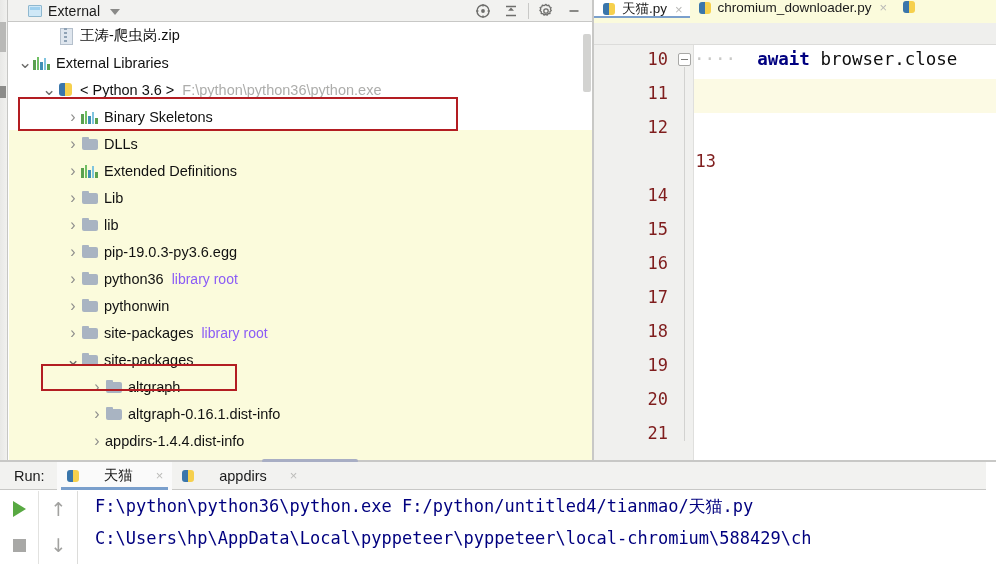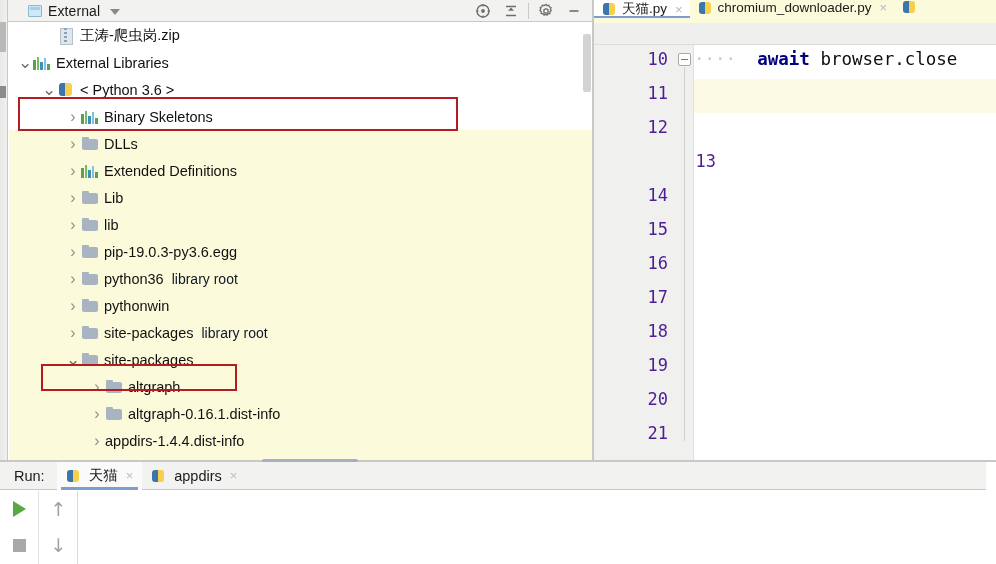--- a/index.html
+++ b/index.html
@@ -125,21 +125,21 @@
   
   .ico-bars { display: flex; align-items: flex-end; gap: 1px; height: 15px; }
   .ico-bars i { display: block; width: 2.5px; border-radius: 0; }
   .ico-bars i:nth-child(1) { height: 10px; background: #59a14f; }
   .ico-bars i:nth-child(2) { height: 13px; background: #6fbf63; }
   .ico-bars i:nth-child(3) { height: 8px;  background: #3f8fb5; }
   .ico-bars i:nth-child(4) { height: 12px; background: #7fc4df; }
   .ico-bars i:nth-child(5) { height: 6px;  background: #59a14f; }
 
   .lbl { color: #111; }
-  .hint { color: #0f172a; margin-left: 8px; font-size: 14px; }
+  .hint { color: #8b5cf6; margin-left: 8px; font-size: 14px; }
   .path-gray { color: #adadab; margin-left: 8px; }
 
   
   .annot {
     position: absolute;
     border: 2.5px solid #b31d22;
     pointer-events: none;
     z-index: 40;
     background: transparent;
   }
@@ -204,21 +204,21 @@
   .code-area {
     position: absolute; left: 0; top: 22px; width: 402px; height: 416px;
   }
   .cur-line {
     position: absolute; left: 0; top: 56px; width: 402px; height: 34px;
     background: #fcfae4;
   }
   .ln {
     position: absolute; left: 0; width: 74px; text-align: right;
     font-family: "DejaVu Sans Mono", monospace;
-    font-size: 17px; color: #4c1d95;
+    font-size: 17px; color: #7f1d1d;
   }
   .codeline {
     position: absolute; left: 100px;
     font-family: "DejaVu Sans Mono", monospace;
     font-size: 17.5px; color: #0d0d0d;
     white-space: pre;
   }
   .kw { color: #000080; font-weight: bold; }
   .dots { color: #c9c9c7; }
   .fold {
@@ -250,21 +250,21 @@
   }
   .run-tabbar {
     position: absolute; left: 0; top: 0; width: 986px; height: 28px;
     background: #f2f2f0; border-bottom: 1px solid #c8c8c6;
     display: flex; align-items: center;
   }
   .run-label {
     font-size: 14.5px; color: #1a1a1a; padding-left: 14px; padding-right: 12px;
   }
   .run-tab {
-    display: flex; align-items: center; gap: 8px;
+    display: flex; align-items: center; gap: 23px;
     padding: 0 9px; height: 28px; font-size: 14.5px; color: #1a1a1a;
     position: relative;
   }
   .run-tab.active { background: #fafafa; }
   .run-tab.active::after {
     content: ""; position: absolute; left: 4px; right: 4px; bottom: 0; height: 2.5px;
     background: #7a9fcc;
   }
   .run-tab .tclose { color: #bcbcba; font-size: 13px; }
 
@@ -368,20 +368,21 @@
             <i></i>
             <i></i>
             <i></i>
           </span>
           <span class="lbl">External Libraries</span>
         </div>
         <div class="row" style="padding-left: 32px;">
           <span class="arrow open" style="font-size: 17px; line-height: 8px;">⌄</span>
           <span class="ico ico-py"></span>
           <span class="lbl">&lt; Python 3.6 &gt;</span>
+          <span class="path-gray">F:\python\python36\python.exe</span>
         </div>
         <div class="row" style="padding-left: 56px;">
           <span class="arrow" style="font-size: 16px;">›</span>
           <span class="ico ico-bars">
             <i></i>
             <i></i>
             <i></i>
             <i></i>
             <i></i>
           </span>
@@ -534,14 +535,18 @@
       <div class="rt-col b">
         <div class="rt-btn">
             <span class="arr-up">↑</span>
           </div>
         <div class="rt-btn">
             <span class="arr-dn">↓</span>
           </div>
       </div>
     </div>
 
+    <div class="console" id="console">
+        <div class="cline" style="top: 4px; color: rgb(0, 0, 127);">F:\python\python36\python.exe F:/python/untitled4/tianmao/天猫.py</div>
+        <div class="cline" style="top: 37px; color: rgb(0, 0, 127);">C:\Users\hp\AppData\Local\pyppeteer\pyppeteer\local-chromium\588429\ch</div>
+      </div>
   </div>
 </div>
 
 </body></html>

